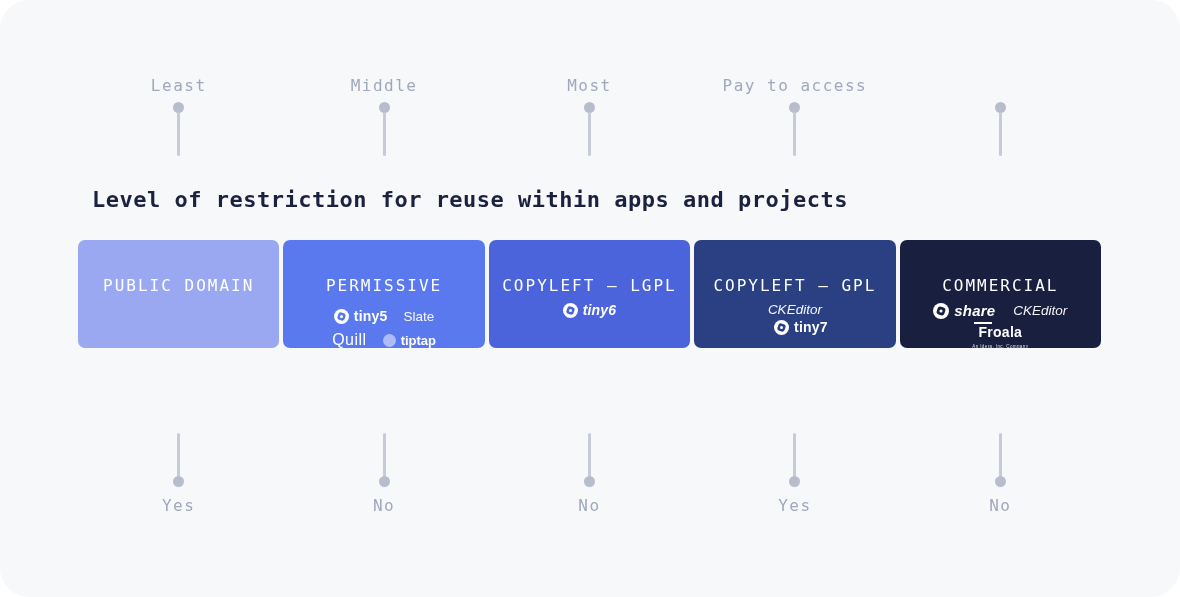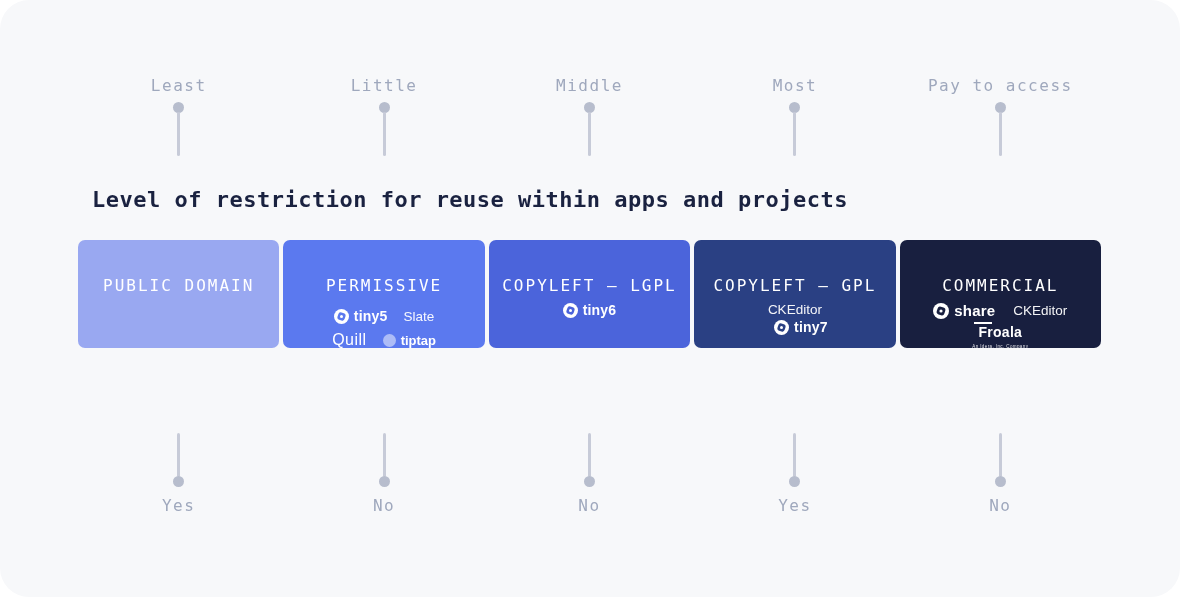--- a/index.html
+++ b/index.html
@@ -49,41 +49,40 @@
   .card-title{
     font-size:16px;letter-spacing:2px;font-weight:500;line-height:20px;
     white-space:nowrap;
   }
   .logo-row{
     display:flex;align-items:center;justify-content:center;gap:16px;
     font-family:"Liberation Sans","DejaVu Sans",sans-serif;
   }
   .row-1{margin-top:12px;}
   .row-2{margin-top:7px;}
-  .row-tight{margin-top:6px;}
+  .row-tight{margin-top:6px;font-style:italic;}
   .logo{display:flex;align-items:center;gap:5px;white-space:nowrap;}
   .logo-tiny-text{font-size:14px;font-weight:700;letter-spacing:0.2px;}
   .logo-plain{font-size:13.5px;font-weight:400;opacity:.95;}
   .logo-quill{font-size:16px;font-weight:300;letter-spacing:0.5px;}
   .logo-tiptap-text{font-size:13px;font-weight:700;}
   .tiptap-dot{width:13px;height:13px;border-radius:50%;background:rgba(255,255,255,.5);}
   .logo-froala{position:relative;font-size:14px;font-weight:700;letter-spacing:0.3px;
     display:flex;flex-direction:column;align-items:center;line-height:14px;}
   .froala-bar{width:18px;height:2px;background:#fff;margin-bottom:1px;align-self:flex-start;margin-left:2px;}
   .froala-tagline{font-size:4.5px;font-weight:400;letter-spacing:0.4px;opacity:.85;margin-top:1px;}
   .tiny-icon{display:block;}
 </style>
 </head>
 <body>
 
 <div class="canvas">
 
   <div class="grid top-labels">
     <div class="cell axis-label">Least</div>
-    <div class="cell axis-label">Little</div>
     <div class="cell axis-label">Middle</div>
     <div class="cell axis-label">Most</div>
     <div class="cell axis-label">Pay to access</div>
   </div>
 
   <div class="grid top-pins">
     <div class="cell pin">
         <span class="dot"></span>
         <span class="stem"></span>
       </div>

